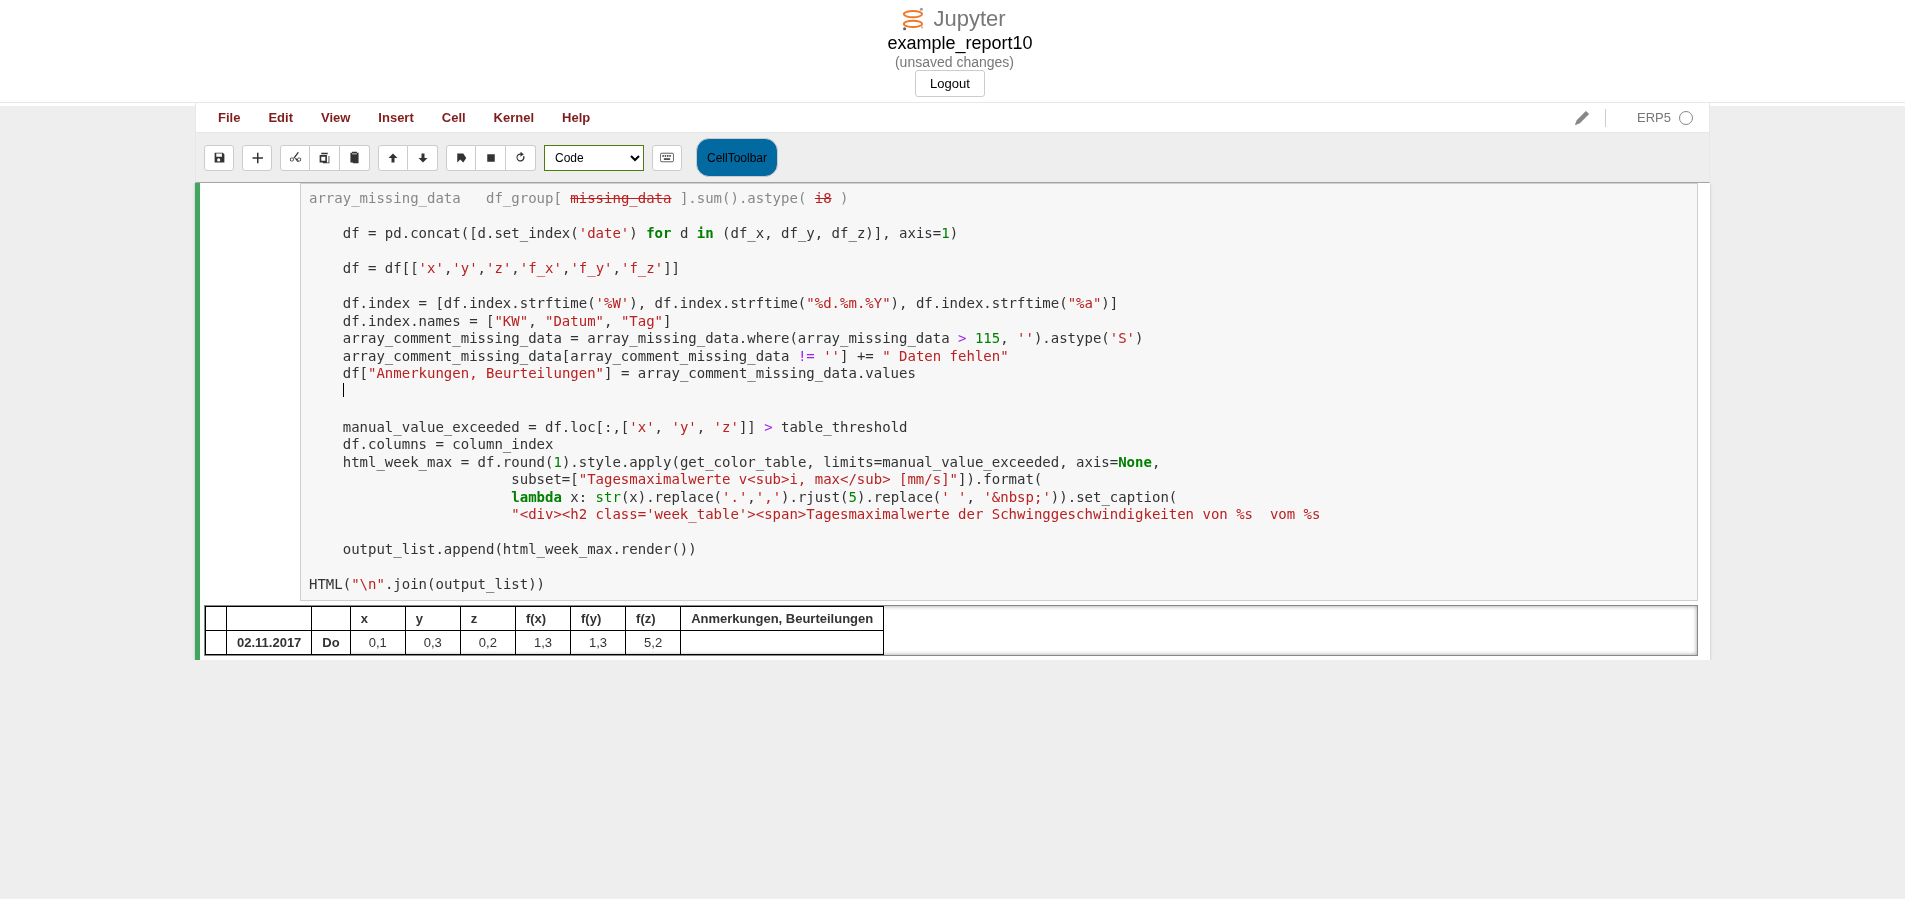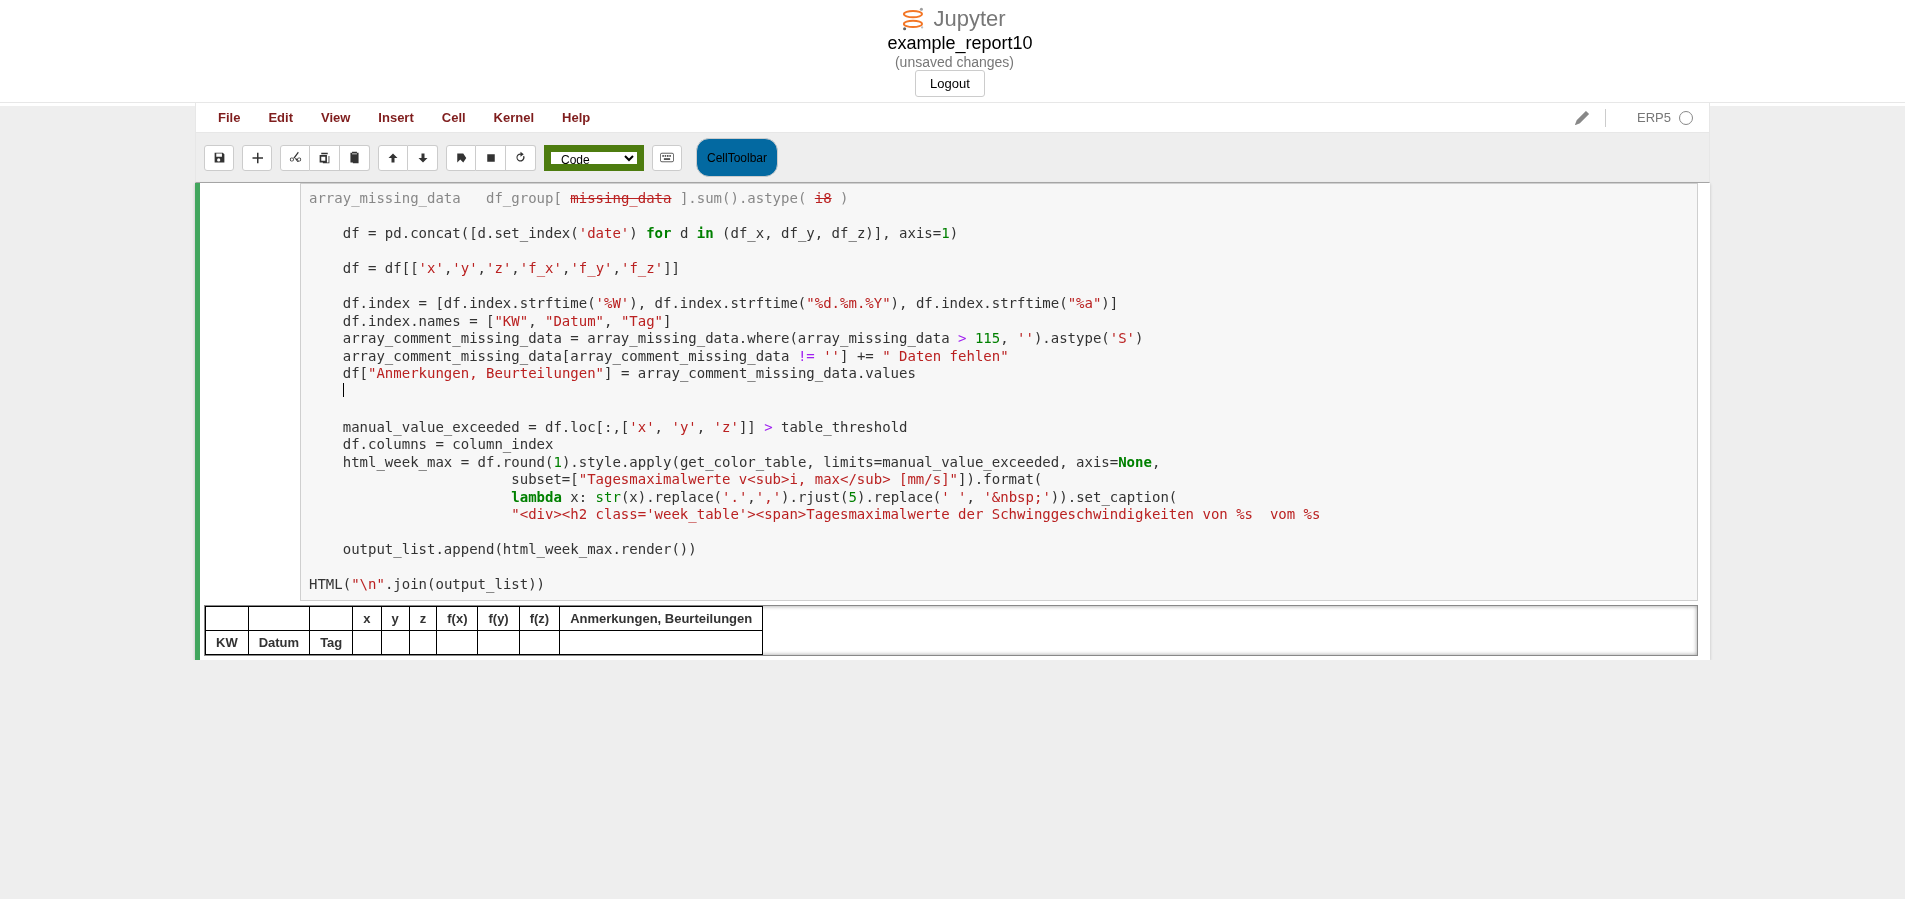--- a/index.html
+++ b/index.html
@@ -108,21 +108,21 @@
       justify-content: center;
       cursor: pointer;
       font-size: 12px;
       color: #333;
     }
     .tool-group .tool-btn:not(:first-child) { border-left: none; }
     .tool-group .tool-btn:first-child { border-radius: 3px 0 0 3px; }
     .tool-group .tool-btn:last-child { border-radius: 0 3px 3px 0; }
     .tool-group .tool-btn:only-child { border-radius: 3px; }
     .cell-type-select {
-      border: 7px solid #4d7c0f;
+      border: 1px solid #4d7c0f;
       height: 26px;
       padding: 0 6px;
       font-size: 12px;
       width: 100px;
       background: #fff;
     }
     .cell-toolbar-btn {
       border: 1px solid #ccc;
       background: #0369a1;
       height: 39px;
@@ -384,30 +384,30 @@
                 <th class="empty"></th>
             <th>x</th>
             <th>y</th>
             <th>z</th>
             <th>f(x)</th>
             <th>f(y)</th>
             <th>f(z)</th>
             <th>Anmerkungen, Beurteilungen</th>
           </tr>
           <tr>
-            <th>KW</th>
-            <th>Datum</th>
-            <th>Tag</th>
-            <th class="empty"></th>
-                <th class="empty"></th>
-                <th class="empty"></th>
-            <th class="empty"></th>
-                <th class="empty"></th>
-                <th class="empty"></th>
-            <th class="empty"></th>
+            <th></th>
+            <th>02.11.2017</th>
+            <th>Do</th>
+            <td class="num">0,1</td>
+            <td class="num">0,3</td>
+            <td class="num">0,2</td>
+            <td class="num">1,3</td>
+            <td class="num">1,3</td>
+            <td class="num">5,2</td>
+            <td></td>
           </tr>
         </tbody>
           </table>
       </div>
     </div>
   </div>
 
 </div>
 
 </body></html>

